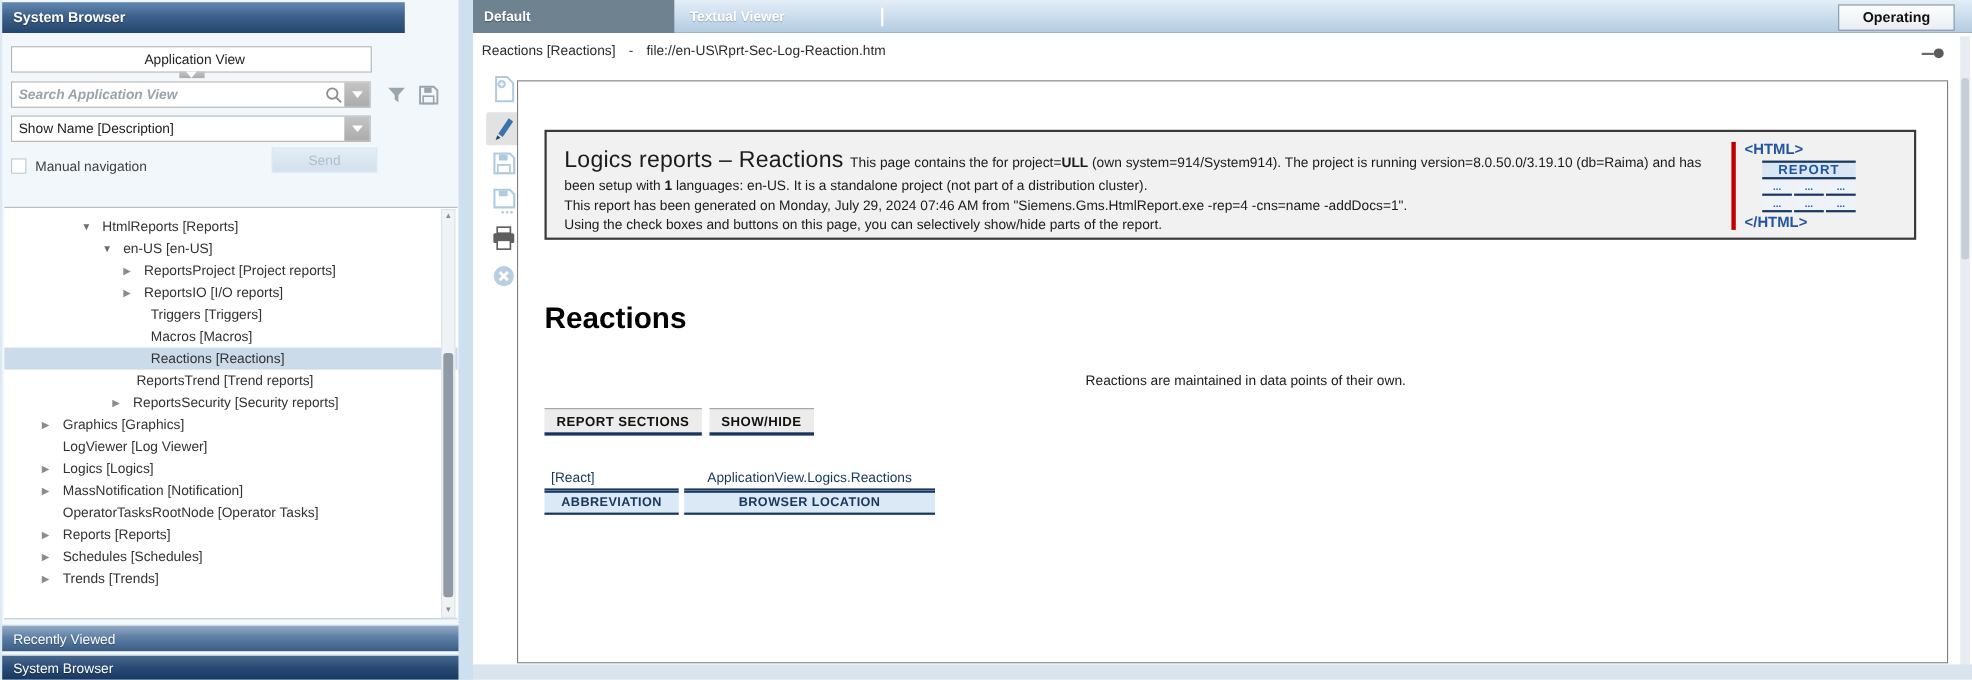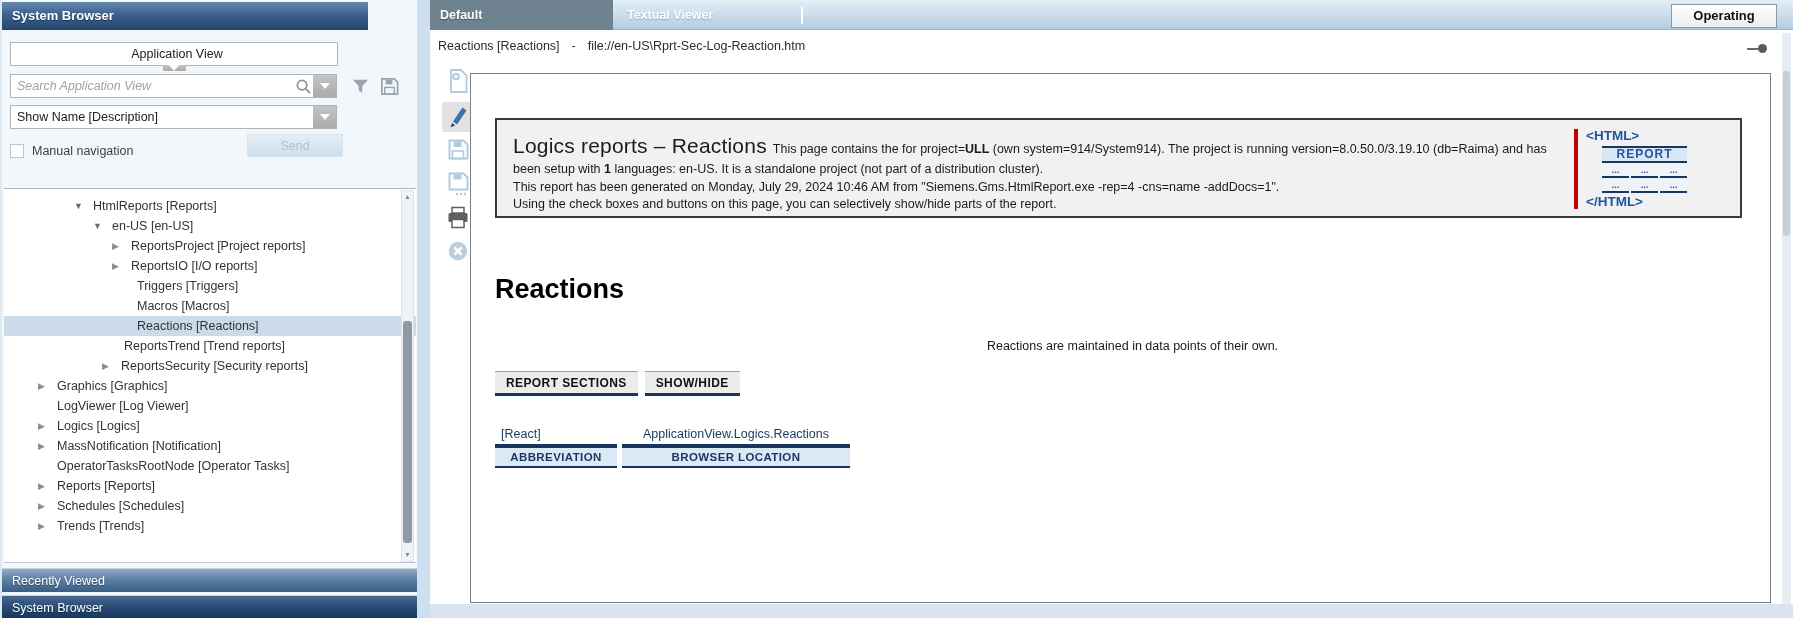--- a/index.html
+++ b/index.html
@@ -9,21 +9,21 @@
   
   .left-panel { position:absolute; left:0; top:0; width:417px; height:618px; background:#f2f7fb; border-left:2px solid #dce9f3; }
   .lp-title { position:absolute; left:0; top:2px; width:366px; height:28px; line-height:28px;
     background:linear-gradient(180deg,#6489b1 0%,#3d618c 45%,#24466e 100%);
     color:#fff; font-weight:bold; font-size:13px; padding-left:10px; text-shadow:0 1px 1px rgba(0,0,0,.4); }
   .lp-controls { position:absolute; left:2px; top:34px; width:412px; height:152px; }
   .field { position:absolute; height:24px; background:#fff; border:1px solid #b3b3b3; font-size:12.5px; color:#222; display:flex; align-items:center; }
   .field .val { flex:1; padding-left:6px; line-height:22px; white-space:nowrap; }
   .drop-btn { width:23px; height:100%; background:linear-gradient(180deg,#c4c4c4,#ababab); display:flex; align-items:center; justify-content:center; }
   .drop-btn::after { content:""; border-left:5px solid transparent; border-right:5px solid transparent; border-top:6px solid #fff; }
-  .search-input { flex:1; border:none; outline:none; font-family:inherit; font-size:12.5px; font-style:italic; padding-left:6px; color:#555; background:transparent; }
+  .search-input { flex:1; border:none; outline:none; font-family:inherit; font-size:12.5px; font-style:italic; padding-left:6px; color:#555; background:transparent;font-weight:bold; }
   .search-input::placeholder { color:#9aa3ab; font-style:italic; }
   .sb-ico { display:flex; align-items:center; justify-content:center; }
   .lp-row4 { position:absolute; left:6px; top:100px; width:400px; height:24px; display:flex; align-items:flex-end; }
   .checkbox { width:14px; height:14px; background:#fff; border:1px solid #b9c8d6; margin-right:8px; }
   .manual-label { font-size:12.5px; color:#3f3f3f; }
   .send-btn { position:absolute; left:237px; top:0; width:96px; height:23px; background:linear-gradient(180deg,#e3edf5,#d2e0ec);
     color:#aebfd0; font-size:12.5px; text-align:center; line-height:23px; border:1px solid #d8e4ee; }
 
   .lp-tree { position:absolute; left:2px; top:188px; width:412px; height:375px; background:#fff;
     border-top:1px solid #a9b8c6; border-bottom:1px solid #b9c5d0; padding-top:7px; }
@@ -295,21 +295,21 @@
             <path d="M8 8l8 8M16 8l-8 8" stroke="#fff" stroke-width="2.8"></path>
           </svg>
       </span>
     </div>
   </div>
 
   <div class="page">
     <div class="info-box">
       <div class="info-text">
         <span class="info-title">Logics reports – Reactions</span><span>This page contains the for project=</span><span class="b">ULL</span><span> (own system=914/System914). The project is running version=8.0.50.0/3.19.10 (db=Raima) and has been setup with </span><span class="b">1</span><span> languages: en-US. It is a standalone project (not part of a distribution cluster).</span>
-        <div>This report has been generated on Monday, July 29, 2024 10:46 AM from "Siemens.Gms.HtmlReport.exe -rep=4 -cns=name -addDocs=1".</div>
+        <div>This report has been generated on Monday, July 29, 2024 07:46 AM from "Siemens.Gms.HtmlReport.exe -rep=4 -cns=name -addDocs=1".</div>
         <div>Using the check boxes and buttons on this page, you can selectively show/hide parts of the report.</div>
       </div>
       <div class="logo">
         <div class="logo-redline"></div>
         <div class="logo-col">
           <div>&lt;HTML&gt;</div>
           <table class="logo-table">
             <tbody>
                 <tr>
                   <th colspan="3">REPORT</th>

